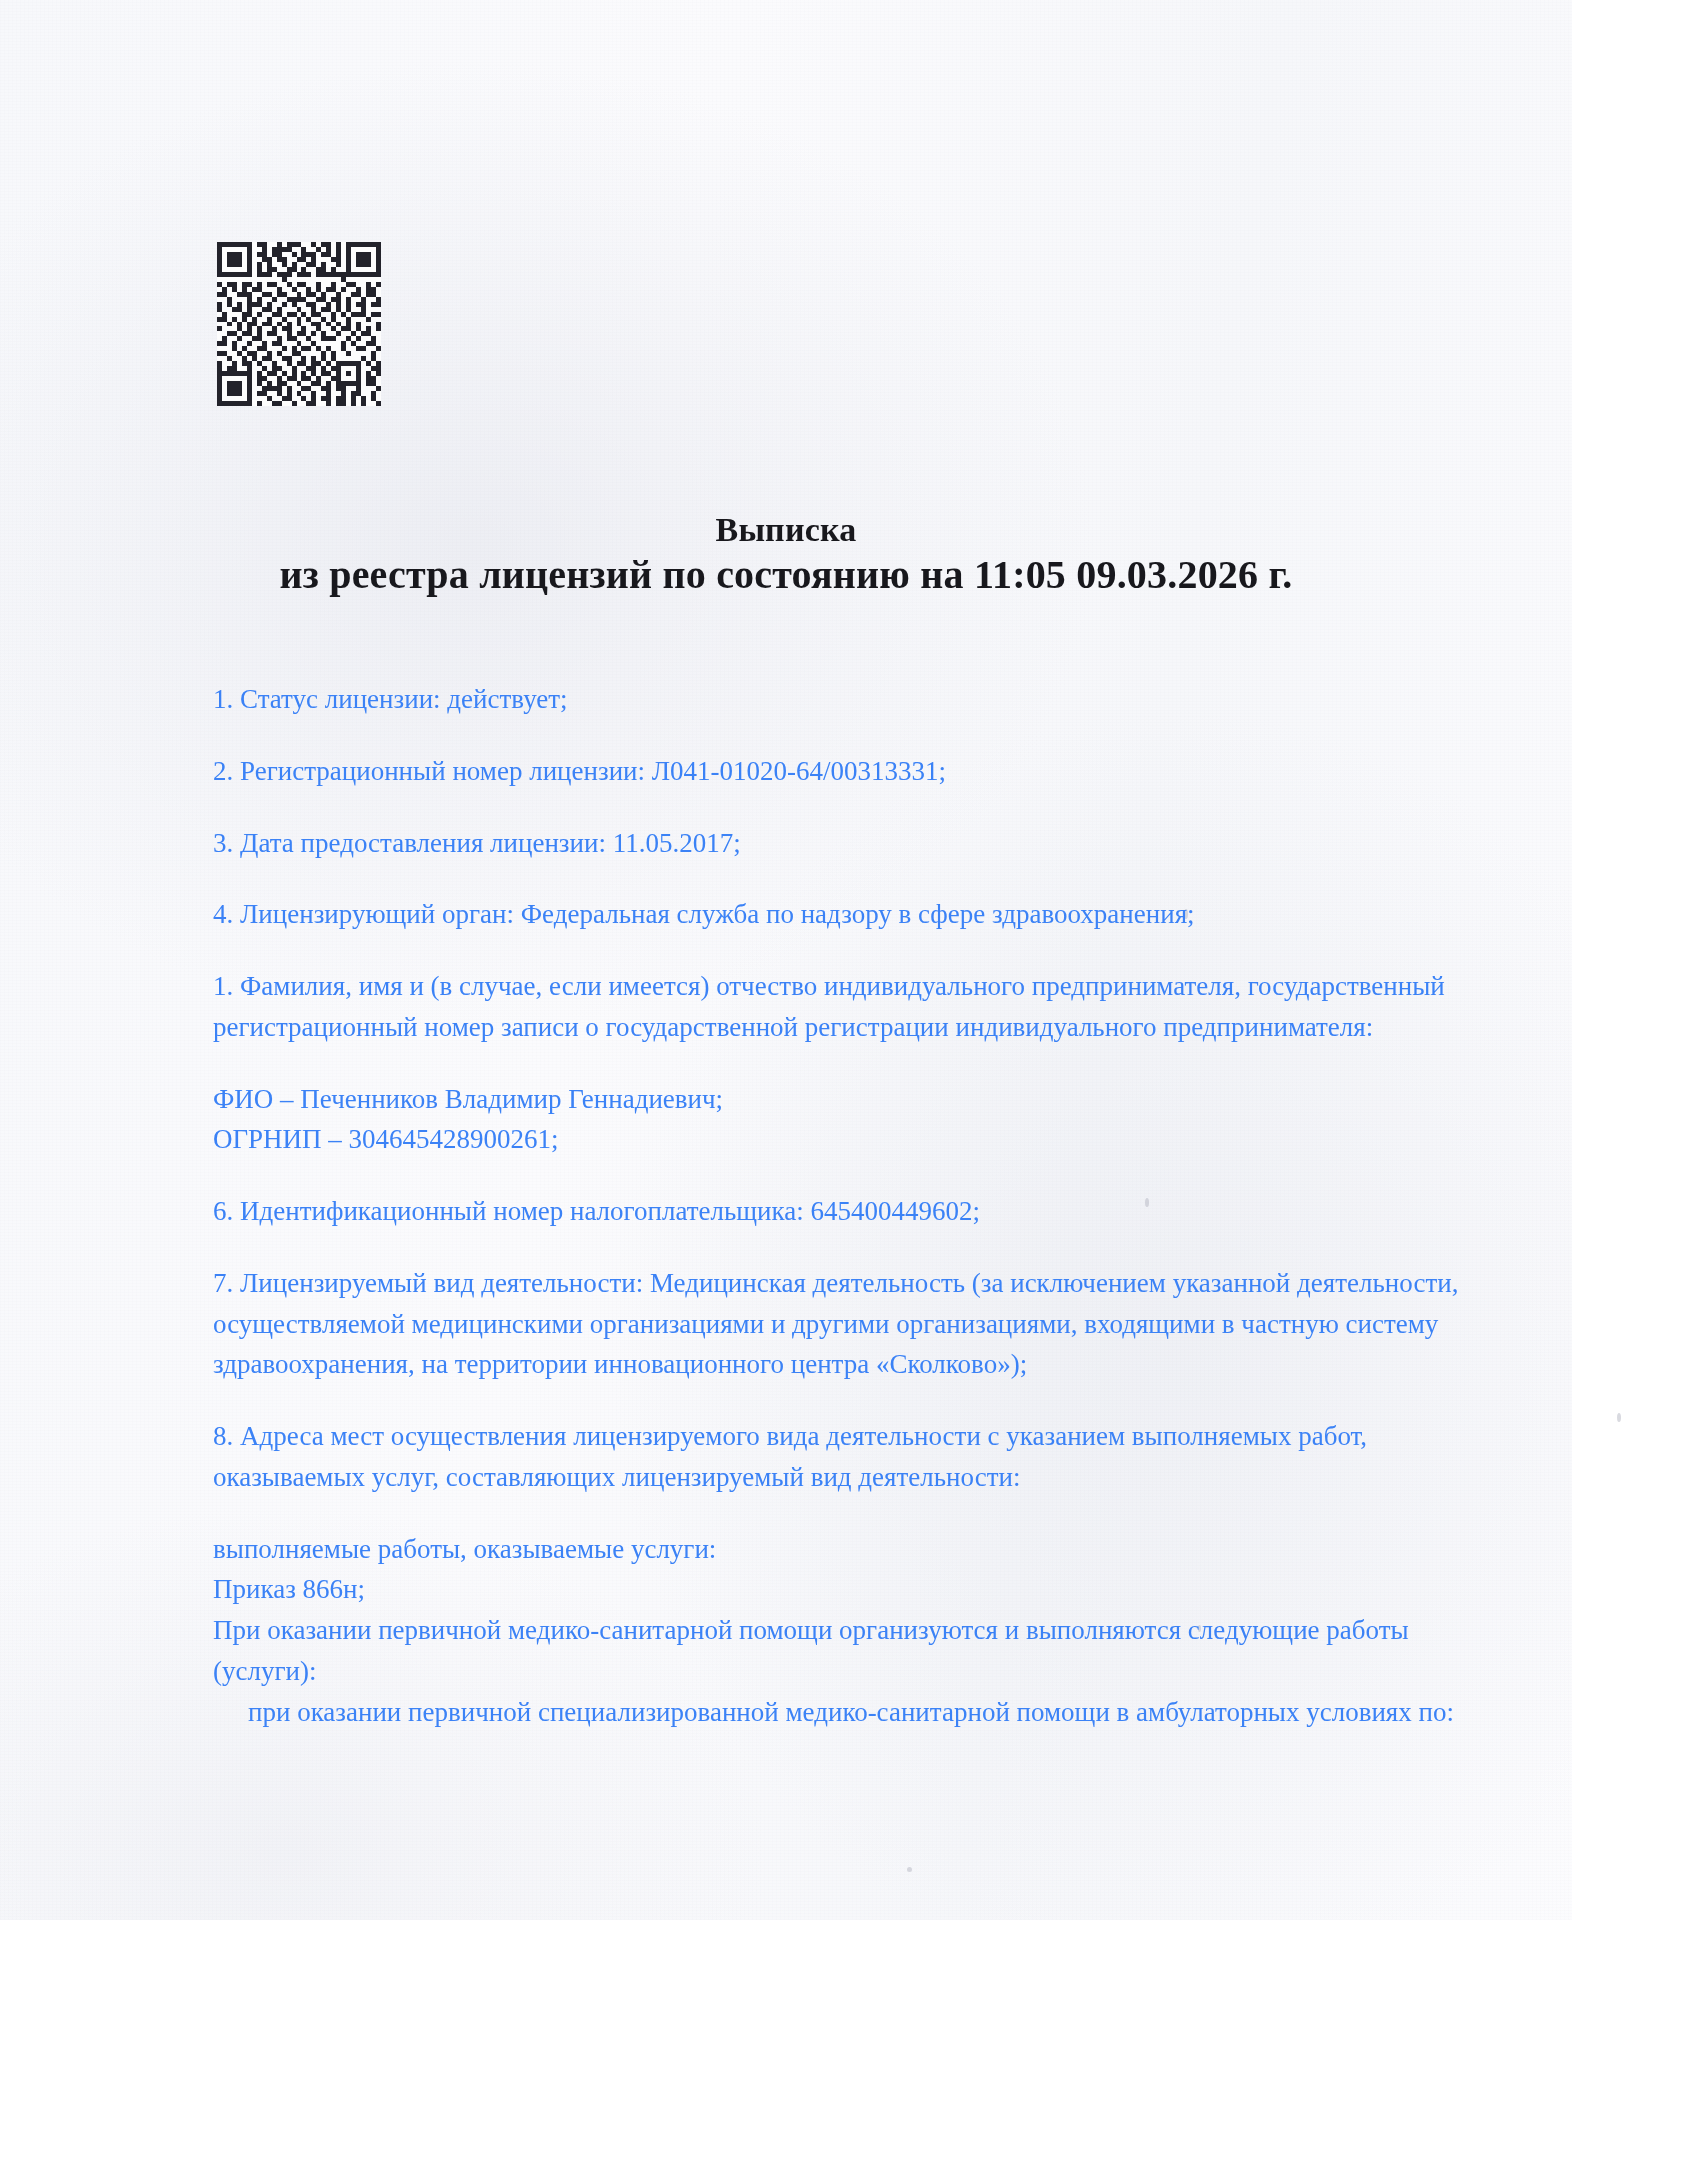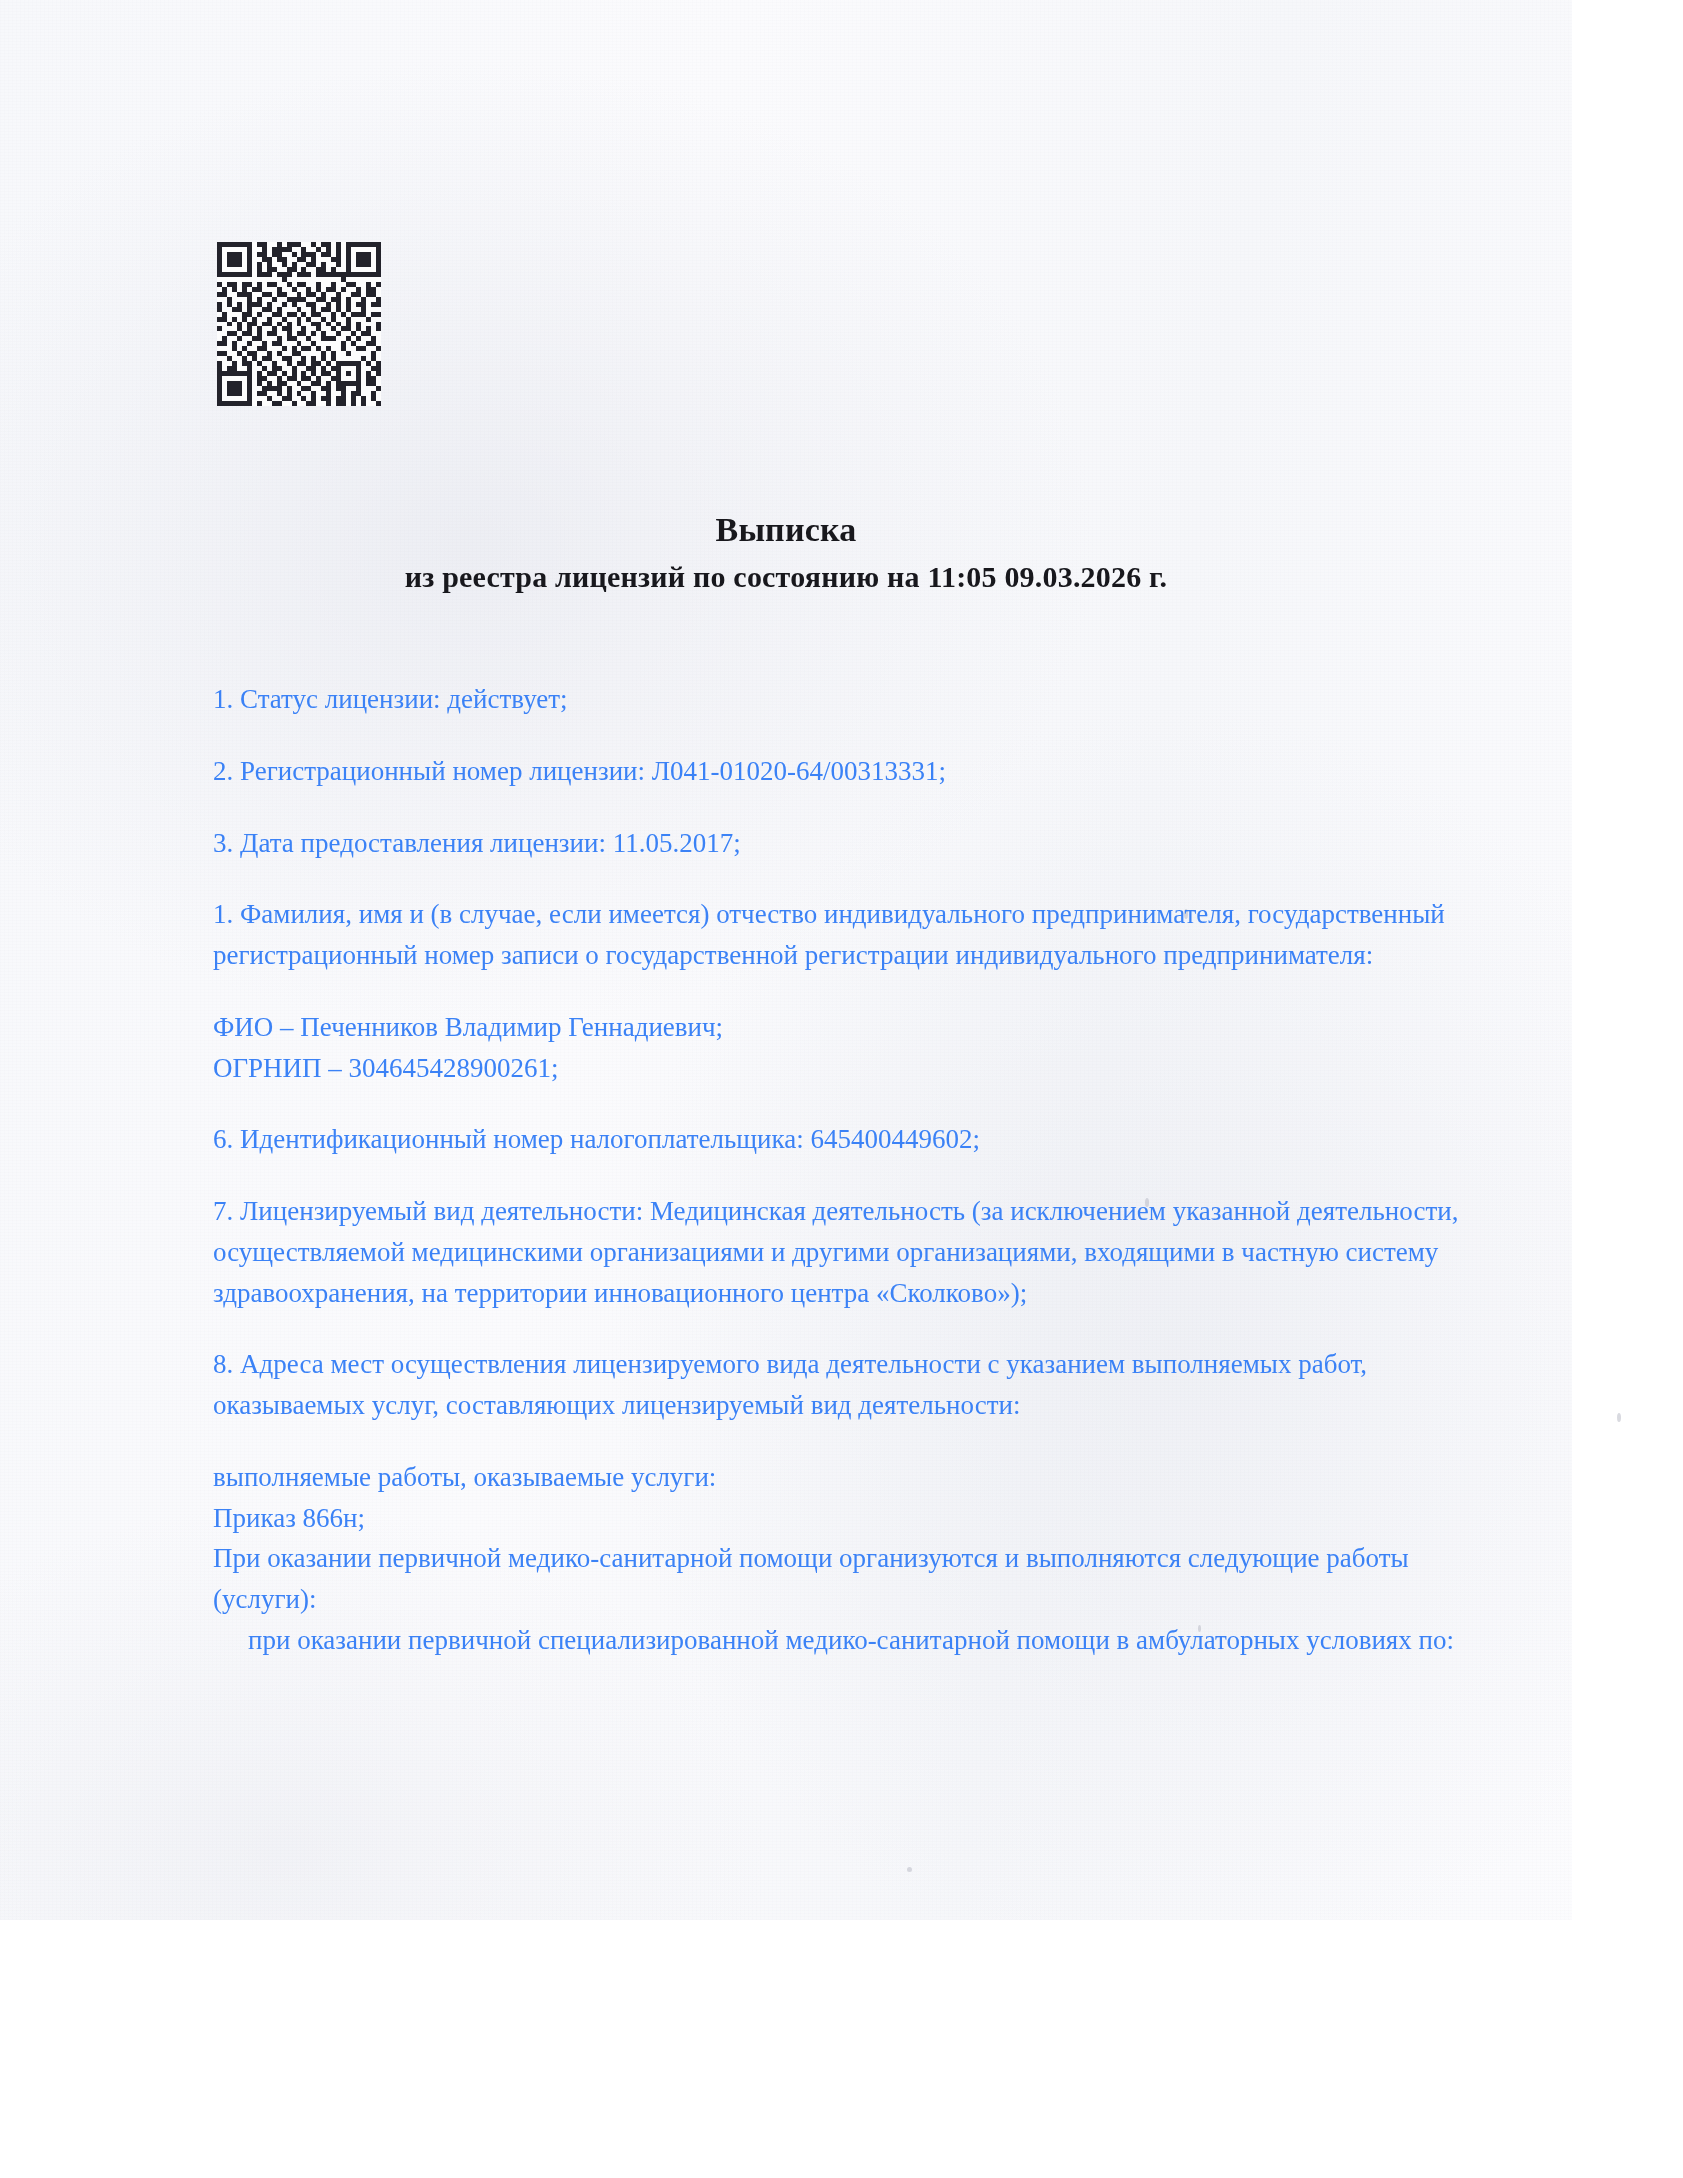--- a/index.html
+++ b/index.html
@@ -69,24 +69,24 @@
   }
   .heading .line1 {
     font-weight: bold;
     font-size: 34px;
     letter-spacing: 0.2px;
     line-height: 1.22;
     color: #18181d;
   }
   .heading .line2 {
     font-weight: bold;
-    font-size: 30px;
+    font-size: 40px;
     letter-spacing: 0.2px;
     line-height: 1.22;
-    margin-top: 9px;
+    margin-top: 1px;
     color: #18181d;
     text-align: center;
   }
 
   
   .body-block {
     position: absolute;
     left: 213px;
     top: 679px;
     width: 1265px;
@@ -457,20 +457,21 @@
   </div>
 
   <div class="body-block">
 
     <p class="para">1. Статус лицензии: действует;</p>
 
     <p class="para">2. Регистрационный номер лицензии: Л041-01020-64/00313331;</p>
 
     <p class="para">3. Дата предоставления лицензии: 11.05.2017;</p>
 
+    <p class="para">4. Лицензирующий орган: Федеральная служба по надзору в сфере здравоохранения;</p>
 
     <p class="para">1. Фамилия, имя и (в случае, если имеется) отчество индивидуального предпринимателя, государственный регистрационный номер записи о государственной регистрации индивидуального предпринимателя:</p>
 
     <div class="block-group">
       <p class="para tight">ФИО – Печенников Владимир Геннадиевич;</p>
       <p class="para tight">ОГРНИП – 304645428900261;</p>
     </div>
 
     <p class="para">6. Идентификационный номер налогоплательщика: 645400449602;</p>
 

